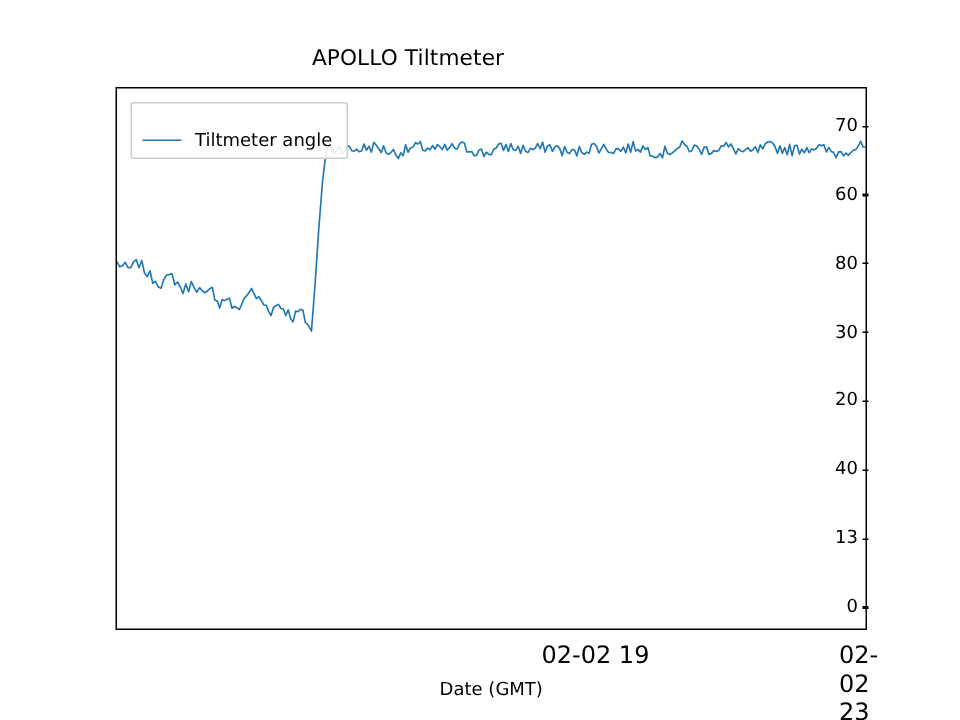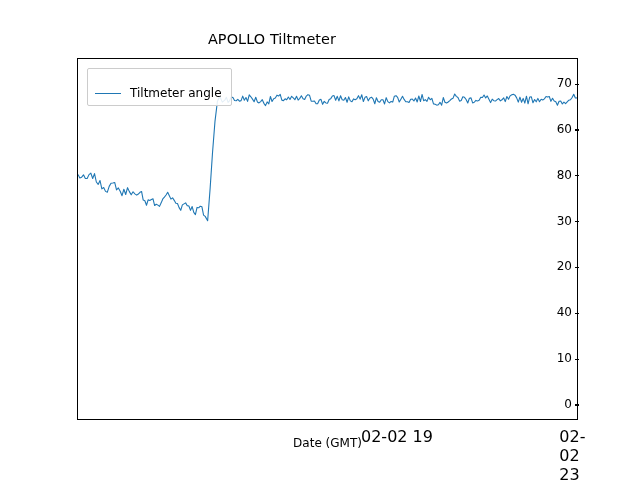--- a/index.html
+++ b/index.html
@@ -66,21 +66,21 @@
     right: 7px;
     top: -8px;
     font-size: 12px;
     color: #000000;
     white-space: nowrap;
     text-align: right;
   }
   #x-axis-label {
     position: absolute;
     left: 77px;
-    top: 436px;
+    top: 452px;
     width: 501px;
     text-align: center;
     font-size: 12px;
     color: #000000;
   }
   #y-tick-container, #x-tick-container {
     position: absolute;
     left: 0; top: 0;
     width: 501px;
     height: 362px;
@@ -123,21 +123,21 @@
       <polyline id="data-line" fill="none" stroke="#1f77b4" stroke-width="1.1" stroke-linejoin="round" points="0.00,116.09 1.84,119.56 3.68,118.81 5.53,116.49 7.37,120.09 9.21,120.06 11.05,116.26 12.89,114.76 14.74,120.16 16.58,115.26 18.42,123.69 20.26,126.11 22.10,122.17 23.94,130.59 25.79,129.21 27.63,133.11 29.47,133.93 31.31,128.10 33.15,125.00 35.00,124.75 36.84,124.13 38.68,131.70 40.52,129.67 42.36,132.92 44.21,137.48 46.05,130.98 47.89,136.24 49.73,129.38 51.57,133.35 53.42,136.57 55.26,133.49 57.10,135.61 58.94,136.93 60.58,135.76 62.22,134.09 63.85,133.29 65.49,141.85 67.13,142.54 68.76,147.07 70.40,141.58 72.04,142.20 73.68,141.32 75.31,140.55 76.95,147.33 78.59,146.01 80.23,146.94 81.86,148.20 83.50,144.64 85.14,140.71 86.77,138.89 88.41,136.75 90.05,134.05 91.69,137.45 93.32,140.90 94.96,139.59 96.60,142.14 98.24,145.12 99.87,145.29 101.51,149.44 103.15,152.15 104.78,146.69 106.42,145.67 108.06,144.69 109.70,147.47 111.33,147.77 112.97,152.20 114.61,148.34 116.25,154.30 117.88,156.46 119.52,149.25 121.16,149.64 122.79,148.01 124.43,148.61 126.07,156.99 127.71,158.24 130.16,162.67 132.62,130.59 135.07,93.94 137.53,62.69 139.99,42.51 142.44,37.55 144.90,43.33 147.35,41.35 148.99,38.42 150.63,43.61 152.26,41.78 153.90,38.32 155.54,38.78 157.18,41.77 158.81,42.02 160.45,40.66 162.09,42.39 163.73,41.84 165.36,37.29 167.00,41.41 168.64,38.72 170.27,42.64 171.91,36.02 173.55,38.00 175.19,40.37 176.82,43.02 178.46,38.43 180.10,43.15 181.74,44.17 183.37,42.86 185.01,40.88 186.65,44.59 188.28,46.91 189.92,43.13 191.56,45.06 193.20,37.67 194.83,42.72 196.47,39.88 198.11,39.24 199.75,36.35 201.38,37.23 203.02,35.51 204.66,41.35 206.29,41.84 207.93,40.00 209.57,41.05 211.21,38.25 212.84,40.68 214.48,37.53 216.12,39.07 217.75,40.95 219.39,37.50 221.03,41.34 222.67,39.57 224.30,36.94 225.94,40.01 227.58,40.72 229.22,37.30 230.85,35.84 232.49,36.54 234.13,42.46 235.76,42.46 237.40,42.23 239.04,45.01 240.68,44.84 242.31,41.25 243.95,40.57 245.59,45.59 247.23,42.61 248.86,44.18 250.50,44.45 252.14,40.71 253.77,39.87 255.41,37.23 257.05,36.76 258.69,41.44 260.32,37.54 261.96,42.17 263.60,36.94 265.24,41.00 266.87,41.43 268.51,38.72 270.15,43.51 271.78,38.05 273.42,42.11 275.06,42.99 276.70,40.11 278.33,40.94 279.97,40.04 281.61,36.86 283.25,40.36 284.88,35.95 286.52,42.77 288.16,38.55 289.79,37.78 291.43,42.09 293.07,39.13 294.71,38.40 296.34,40.32 297.98,44.99 299.62,38.92 301.25,42.70 302.89,43.54 304.53,41.00 306.17,41.03 307.80,45.18 309.44,38.89 311.08,42.86 312.72,44.12 314.35,42.67 315.99,43.36 317.63,37.41 319.26,36.88 320.90,38.59 322.54,43.25 324.18,40.44 325.81,37.51 327.45,40.66 329.09,42.94 330.73,42.91 332.36,43.63 334.00,40.47 335.64,40.35 337.27,42.20 338.91,39.25 340.55,43.16 342.19,37.21 343.82,42.76 345.46,35.64 347.10,42.01 348.74,40.83 350.37,42.65 352.01,38.48 353.65,40.96 355.28,39.59 356.92,45.14 358.56,45.42 360.20,46.40 361.83,45.98 363.47,43.59 365.11,46.44 366.75,38.72 368.38,43.46 370.02,44.20 371.66,43.23 373.29,41.85 374.93,40.22 376.57,39.36 378.21,35.21 379.84,37.57 381.48,38.70 383.12,42.38 384.75,41.66 386.39,37.94 388.03,38.52 389.67,40.75 391.30,44.20 392.94,39.48 394.58,39.09 396.22,44.16 397.85,43.49 399.49,41.63 401.13,42.15 402.76,41.58 404.40,38.39 406.04,38.76 407.68,36.18 409.31,39.14 410.95,37.16 412.59,40.42 414.23,43.86 415.86,40.37 417.50,41.91 419.14,42.29 420.77,40.88 422.41,39.74 424.05,42.09 425.69,41.04 427.32,39.05 428.96,42.84 430.60,37.74 432.24,40.48 433.87,37.03 435.51,35.89 437.15,35.56 438.78,36.35 440.42,39.08 442.06,43.32 443.70,38.37 445.33,43.47 446.97,39.66 448.61,44.35 450.25,37.44 451.88,45.04 453.52,38.26 455.16,38.07 456.79,44.03 458.43,40.70 460.07,43.04 461.71,39.59 463.34,42.96 464.98,40.43 466.62,41.20 468.25,40.06 469.89,37.76 471.53,38.31 473.17,37.67 474.80,42.57 476.44,39.51 478.08,42.19 479.72,42.93 481.35,46.43 482.99,42.45 484.63,42.30 486.26,45.16 487.90,43.29 489.54,44.80 491.18,43.06 492.81,41.39 494.45,40.98 496.09,38.71 497.73,35.42 499.36,39.22 501.00,39.09 502.64,36.79 504.27,36.86 505.91,37.11 507.55,40.26 509.19,39.10 510.82,44.45 512.46,43.70 514.10,40.94 515.74,37.12 517.37,39.05 519.01,43.70 520.65,42.11 522.28,37.50 523.92,36.99 525.56,37.19 527.20,37.19 528.83,40.68 530.47,44.05 532.11,43.18 533.75,40.17 535.38,40.53 537.02,42.92 538.66,42.11 540.29,45.62 541.93,44.65 543.57,46.31 545.21,39.06 546.84,38.08 548.48,44.11 550.12,41.31 551.75,41.27 553.39,37.36 555.03,35.97 556.67,42.21 558.30,41.74 559.94,42.75 561.58,38.59 563.22,41.65 564.85,40.41 566.49,36.98 568.13,42.95 569.76,39.83 571.40,37.20 573.04,37.11 574.68,39.32 576.31,38.78 577.95,39.33 579.59,37.10 581.23,38.36 582.86,38.84 584.50,36.67 586.14,39.36 587.77,43.03 589.41,42.18 591.05,37.12 592.69,38.67 594.32,38.13 595.96,41.29 597.60,45.76 599.24,42.26 600.87,44.81 602.51,38.66 604.15,40.96 605.78,43.84 607.42,37.48 609.06,40.34 610.70,42.50 612.33,37.48 613.97,42.53 615.61,42.77 617.25,40.55 618.88,38.25 620.52,37.55 622.16,43.14 623.79,39.86 625.43,39.91 627.07,40.61 628.71,43.91 630.34,40.90 631.98,41.47 633.62,42.79 635.25,38.43 636.89,40.92 638.53,38.95 640.37,50.41 642.21,61.86 644.06,73.32 645.90,84.77 648.35,345.96 650.81,345.96 653.26,345.96 655.72,162.67 658.18,137.96 659.81,139.00 661.45,134.03 663.09,137.38 664.73,134.39 666.36,133.78 668.00,132.87 669.64,138.33 671.27,131.98 672.91,137.58 674.55,136.65 676.19,139.01 677.82,137.89 679.46,142.89 681.10,144.12 682.74,142.49 684.37,147.30 686.01,143.84 687.65,148.84 689.28,151.32 690.92,158.85 692.56,157.30 694.20,156.88 695.83,157.44 697.47,156.38 699.11,150.88 700.75,153.84 702.38,148.10 704.02,143.85 705.66,143.11 707.29,141.56 708.93,142.64 710.57,139.60 712.21,138.27 713.84,136.71 715.48,135.99 717.12,134.24 718.75,128.55 720.39,130.58 722.03,126.36 723.67,128.09 725.30,119.79 726.94,124.13 728.58,121.19 730.22,121.41 731.85,112.99 733.49,113.33 735.13,117.61 736.76,112.72 738.40,108.13 740.04,111.65 741.68,110.02 743.31,102.84 744.95,100.98 746.59,103.25 748.23,99.56 749.86,99.21 751.50,95.94 753.14,95.68 754.77,94.12 756.41,95.04 758.05,90.13 759.69,93.63 761.32,90.40 762.96,84.07 764.60,82.95 766.24,86.42 767.87,85.86 769.51,83.12 771.15,79.68 772.78,77.12 774.42,78.05 776.06,74.27 777.70,71.00 779.33,71.73 780.97,68.10 782.61,68.63 784.25,69.21 785.88,70.82 787.52,63.80 789.16,66.69 790.79,66.33 792.43,66.80 794.07,64.58 795.71,59.86 797.34,57.71 798.98,59.10 800.62,57.66 802.25,55.58 803.89,58.62 805.53,52.75 807.17,54.36 808.80,54.41 810.44,56.59 812.08,53.65 813.72,50.59 815.35,50.70 816.99,47.24 818.63,44.13 820.26,48.13 821.90,49.31 823.54,45.36 825.18,47.35 826.81,44.16 828.45,44.92 830.09,43.22 831.73,37.61 833.36,41.08 835.00,40.09 836.64,35.63 838.27,37.99 839.91,33.37 841.55,30.11 843.19,30.10 844.82,31.02 846.46,33.35 848.10,30.92 849.74,29.80 851.37,29.55 853.01,28.82 854.65,28.02 856.28,32.97 857.92,32.28 859.56,31.94 861.20,28.63 862.83,29.11 864.47,23.23 866.11,27.88 867.75,22.47 869.38,22.14 871.02,25.70 872.66,22.93 874.29,26.09 875.93,24.54 877.57,19.44 879.21,20.40 880.84,21.20 882.48,20.16 884.12,20.48 885.75,20.99 887.39,21.24 889.03,20.25 890.67,14.74 892.30,21.65 893.94,18.28 895.58,14.99 897.22,20.21 898.85,12.70 900.49,14.48 902.13,14.74 903.76,17.55 905.40,20.39 907.04,16.42 908.68,17.97 910.31,20.74 911.95,18.19 913.59,21.06 915.23,19.91 916.86,15.19 918.50,14.27 920.14,18.89 921.77,19.68 923.41,18.98 925.05,19.91 926.69,14.63 928.32,15.35 929.96,15.20 931.60,18.34 933.24,17.17 934.87,21.69 936.51,18.71 938.15,18.64 939.78,20.76 941.42,23.95 943.06,18.81 944.70,21.88 946.33,24.35 947.97,23.08 949.61,22.66 951.25,24.52 952.88,26.25 954.52,25.46 956.16,25.70 957.79,23.40 959.43,22.77 961.07,24.93 962.71,27.10 964.34,28.70 965.98,24.36 967.62,31.26 969.25,31.41 970.89,27.21 972.53,29.38 974.17,28.84 975.80,34.63 977.44,33.38 979.08,30.49 980.72,33.83 982.35,30.68 983.99,32.48 985.63,31.44 987.26,36.34 988.90,35.30 990.54,37.70 992.18,34.15 993.81,36.03 995.45,38.07 997.09,37.08 998.73,42.53 1000.36,41.55 1002.00,44.04 1003.64,48.00 1005.27,48.21 1006.91,50.21 1008.55,48.32 1010.19,46.77 1011.82,48.37 1013.46,52.14 1015.10,48.34 1016.74,50.49 1018.37,51.32 1020.01,56.63 1021.65,56.67 1023.28,55.97 1024.92,56.77 1026.56,62.70 1028.20,57.81 1029.83,61.49 1031.47,63.60 1033.11,62.46 1034.75,65.48 1036.38,67.82 1038.02,69.50 1039.66,68.36 1041.29,68.56 1042.93,69.92 1044.57,72.59 1046.21,74.10 1047.84,72.15 1049.48,75.98 1051.12,75.48 1052.75,75.92 1054.39,77.03 1056.03,77.84 1057.67,76.68 1059.30,79.86 1060.94,82.16 1062.58,79.47 1064.22,78.65 1065.85,81.14 1067.49,86.55 1069.13,84.93 1070.76,87.04 1072.40,84.60 1074.04,87.28 1075.68,86.99 1077.31,94.01 1078.95,93.81 1080.59,95.78 1082.23,96.51 1083.86,94.73 1085.50,94.38 1087.14,94.22 1088.77,95.28 1090.41,99.49 1092.05,100.02 1093.69,101.65 1095.32,102.23 1096.96,108.10 1098.60,108.53 1100.24,111.15 1101.87,111.93 1103.51,108.76 1105.15,112.42 1106.78,111.45 1108.42,113.94 1110.06,116.72 1111.70,120.34 1113.33,123.40 1114.97,119.36 1116.61,124.73 1118.25,125.65 1119.88,128.30 1121.52,127.22 1123.16,128.93 1124.79,127.81 1126.43,131.18 1128.07,131.83 1129.71,135.86 1131.34,136.96 1132.98,134.51 1134.62,137.59 1136.25,135.59 1137.89,136.53 1139.53,138.22 1141.17,136.63 1142.80,137.90 1144.44,140.57 1146.08,138.04 1147.72,141.27 1149.35,144.80 1150.99,141.59 1152.63,144.51 1154.26,142.29 1155.90,139.86 1157.54,143.07 1159.18,144.62 1160.81,142.82 1162.45,143.26 1164.09,144.34 1165.73,166.74 1167.36,189.15 1169.00,211.55 1170.64,233.95 1172.27,256.35 1173.91,278.76 1175.55,301.16 1177.19,323.56 1178.82,345.96 1180.46,345.96 1182.10,345.96 1183.74,345.96 1185.37,345.96 1187.01,345.96 1188.65,345.96 1190.28,310.07 1191.92,274.17 1193.56,238.28 1195.20,202.38 1196.83,166.49 1198.47,131.34 1200.11,128.23 1201.75,125.15 1203.38,126.53 1205.02,118.68 1206.66,122.71 1208.29,116.85 1209.93,111.50 1211.57,106.16 1213.21,100.81 1214.84,95.46 1216.48,90.12 1218.12,81.90 1219.75,78.14 1221.39,77.96 1223.03,71.64 1224.67,66.27 1226.30,65.83 1227.94,62.85 1229.58,66.50 1231.22,66.67 1232.85,64.67 1234.49,62.29 1236.13,64.59 1237.76,63.30 1239.40,65.43 1241.04,67.75 1242.68,72.56 1244.31,72.05 1245.95,80.18 1247.59,76.69 1249.23,85.40 1250.86,82.34 1252.50,84.64 1254.14,88.83 1255.77,88.90 1257.41,92.09 1259.05,98.45 1260.69,99.45 1262.32,98.27 1263.96,101.90 1265.60,106.27 1267.24,104.24 1268.87,110.50 1270.51,118.13 1272.15,121.68 1273.78,121.68 1275.42,127.11 1277.06,130.59 1278.70,135.94 1280.33,141.29 1281.97,146.63 1283.61,151.98 1285.25,157.32 1286.88,162.67 1288.52,169.54 1290.16,176.42 1291.79,183.29 1293.43,190.16 1295.07,197.04 1296.71,206.36 1298.34,202.75 1299.98,207.75 1301.62,210.39 1303.25,206.12 1304.89,208.05 1306.53,210.78 1308.17,205.82 1309.80,200.86 1311.44,195.89 1313.08,190.93 1314.72,185.96 1316.35,181.00 1317.99,174.89 1319.63,168.78 1321.26,162.67 1322.90,156.56 1324.54,150.45 1326.18,147.45 1327.81,142.57 1329.45,139.75 1331.09,132.11 1332.73,134.06 1334.36,130.58 1336.00,129.19 1337.64,129.91 1339.27,130.20 1340.91,126.96 1342.55,127.29 1344.19,130.73 1345.82,130.59 1347.46,135.94 1349.10,141.29 1350.74,146.63 1352.37,151.98 1354.01,157.32 1355.65,162.67 1357.28,193.22 1358.92,223.77 1360.56,254.32 1362.20,284.86 1363.83,315.41 1365.47,345.96 1367.11,345.96 1368.75,345.96 1370.38,345.96 1372.02,345.96 1373.66,345.96 1375.29,345.96 1376.93,318.47 1378.57,290.97 1380.21,263.48 1381.84,235.99 1383.48,208.49 1385.12,180.12 1386.75,181.99 1388.39,188.72 1390.03,190.14 1391.67,199.01 1393.30,203.56 1394.94,207.35 1396.58,203.77 1398.22,204.41 1399.85,195.99 1401.49,194.63 1403.13,198.57 1404.76,194.75 1406.40,185.58 1408.04,176.42 1409.68,167.25 1411.31,158.09 1412.95,148.92 1414.59,139.76 1416.23,135.18 1417.86,130.59 1419.50,126.01 1421.14,121.43 1422.77,116.85 1424.41,114.19 1426.05,117.31 1427.69,117.63 1429.32,120.71 1430.96,126.53 1432.60,134.59 1434.24,135.18 1435.87,145.11 1437.51,155.03 1439.15,164.96 1440.78,174.89 1442.42,184.82 1444.06,194.75 1445.70,203.91 1447.33,213.08 1448.97,222.24 1450.61,231.41 1452.25,240.57 1453.88,249.73 1455.52,259.66 1457.16,269.59 1458.79,279.52 1460.43,289.45 1462.07,299.38 1463.71,309.98 1465.34,309.57 1466.98,313.61 1468.62,318.48 1470.25,320.71 1471.89,317.35 1473.53,323.05 1475.17,319.49 1476.80,315.92 1478.44,312.36 1480.08,308.79 1481.72,305.23 1483.35,301.67 1484.99,298.10 1486.63,294.54 1488.26,290.97 1490.02,288.03 1491.77,285.08 1493.53,282.14 1495.28,279.19 1497.04,276.25 1498.79,273.30 1500.54,270.35 1502.30,267.41 1504.05,264.46 1505.81,261.52 1507.56,258.57 1509.32,255.63 1511.07,252.68 1512.82,247.32 1514.58,248.23 1516.33,249.60 1518.09,250.49 1519.84,257.63 1521.59,257.91 1523.35,255.75 1525.10,259.99 1526.86,263.90 1528.61,258.90 1530.37,260.61 1532.12,263.27 1533.87,265.33 1535.63,264.69 1537.38,268.06 1539.14,271.66 1540.89,275.26 1542.64,278.86 1544.40,282.46 1546.15,286.07 1547.91,289.67 1549.66,293.27 1551.42,296.87 1553.17,300.47 1554.92,304.07 1556.68,307.67 1558.43,311.27 1560.19,314.87 1561.94,318.47 1563.70,320.43 1565.45,322.40 1567.20,324.36 1568.96,326.32 1570.71,328.29 1572.47,330.25 1574.22,332.22 1575.97,334.18 1577.73,336.14 1579.48,338.11 1581.24,340.07 1582.99,342.03 1584.75,344.00 1586.50,345.96 1588.25,345.96 1590.01,345.96 1591.76,345.96 1593.52,345.96 1595.27,345.96 1597.03,345.96 1598.78,345.96 1600.53,345.96 1602.29,345.96 1604.04,345.96 1605.80,345.96 1607.55,345.96 1609.30,345.96 1611.06,345.96 1612.81,336.14 1614.57,326.32 1616.32,316.50 1618.08,306.69 1619.83,296.87 1621.58,287.05 1623.34,277.23 1625.09,267.41 1626.85,257.59 1628.60,247.77 1630.36,237.95 1632.11,228.13 1633.86,218.31 1635.62,206.92 1637.37,205.23 1639.13,205.60 1640.88,208.51 1642.63,209.15 1644.39,207.71 1646.14,202.87 1647.90,200.67 1649.65,204.19 1651.41,205.50 1653.16,198.92 1654.91,201.32 1656.67,203.14 1658.42,199.17 1660.18,199.25 1661.93,197.52 1663.68,200.31 1665.44,198.95 1667.19,198.48 1668.95,200.09 1670.70,201.25 1672.46,194.88 1674.21,195.18 1675.96,199.69 1677.72,197.59 1679.47,199.55 1681.23,196.44 1682.98,197.74 1684.74,198.31 1686.49,193.16 1688.24,198.21 1690.00,193.30 1691.75,199.92 1693.51,196.25 1695.26,199.75 1697.01,199.34 1698.77,197.48 1700.52,200.04 1702.28,202.79 1704.03,203.04 1705.79,200.45 1707.54,200.22 1709.29,203.91 1711.05,193.76 1712.80,183.62 1714.56,173.47 1716.31,163.33 1718.07,153.18 1719.82,143.03 1721.57,132.89 1723.33,122.74 1725.08,112.59 1726.84,102.45 1728.59,92.30 1730.34,82.15 1732.10,72.01 1733.85,65.11 1735.61,58.24 1737.36,64.88 1739.12,58.30 1740.87,61.16 1742.62,60.30 1744.38,60.10 1746.13,62.20 1747.89,60.91 1749.64,59.23 1751.39,64.21 1753.15,60.91 1754.90,64.30 1756.66,60.18 1758.41,61.86"></polyline>
     </svg>
 
     <div id="y-tick-container">
         <div class="ytick" style="top: 345.962px;">
           <span class="tickmark"></span>
           <span class="ticklabel">0</span>
         </div>
         <div class="ytick" style="top: 300.139px;">
           <span class="tickmark"></span>
-          <span class="ticklabel">10</span>
+          <span class="ticklabel">13</span>
         </div>
         <div class="ytick" style="top: 254.316px;">
           <span class="tickmark"></span>
           <span class="ticklabel">40</span>
         </div>
         <div class="ytick" style="top: 208.494px;">
           <span class="tickmark"></span>
           <span class="ticklabel">20</span>
         </div>
         <div class="ytick" style="top: 162.671px;">

